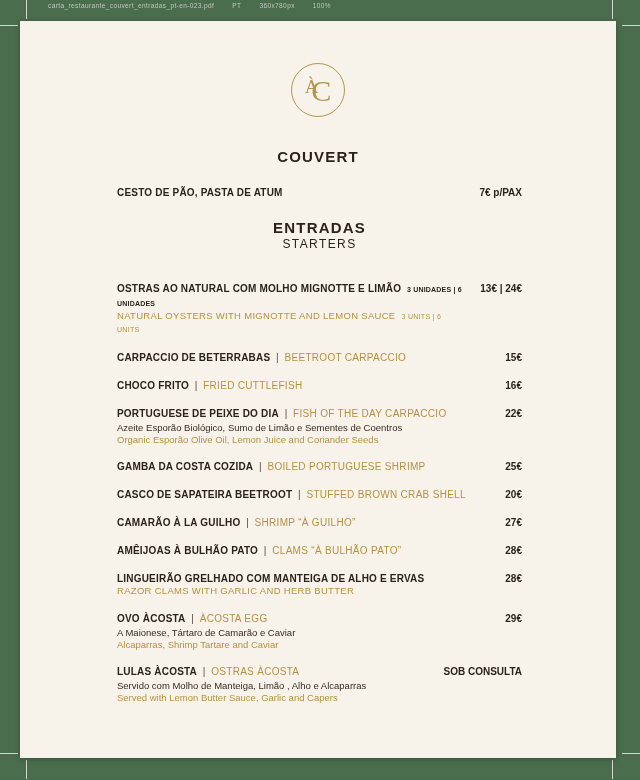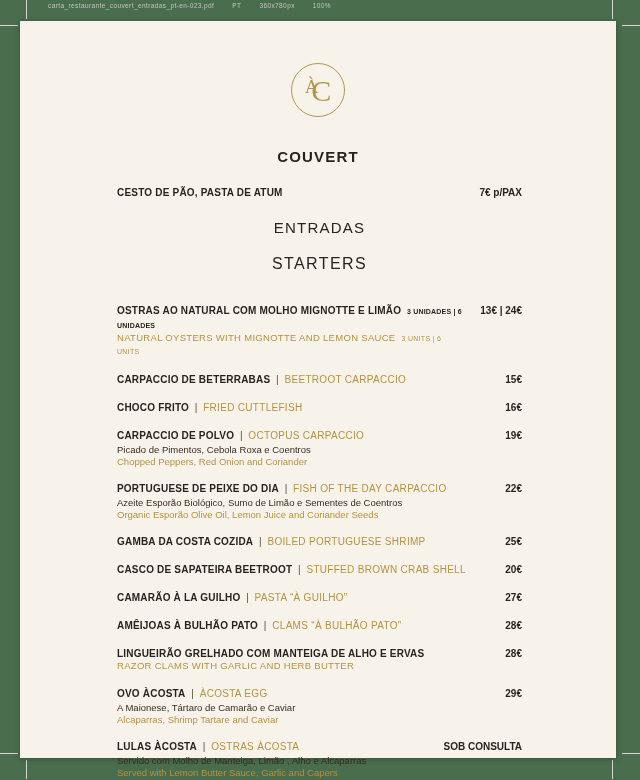--- a/index.html
+++ b/index.html
@@ -54,22 +54,22 @@
   .section-title {
     text-align: center; font-size: 15px; font-weight: bold;
     color: #2a231b; letter-spacing: 1.2px; margin: 31px 0 0;
   }
 
   .content { padding: 0 94px 0 97px; }
 
   .couvert-item { margin-top: 21px; }
 
   .heading { text-align: center; margin: 20px 0 0; }
-  .h-pt { font-size: 15px; font-weight: normal; letter-spacing: 1.2px; color: #2a231b; }
-  .h-en { font-size: 16px; letter-spacing: 1.4px; color: #2a231b; margin-top: 19px; }
+  .h-pt { font-size: 15px; font-weight: bold; letter-spacing: 1.2px; color: #2a231b; }
+  .h-en { font-size: 12px; letter-spacing: 1.4px; color: #2a231b; margin-top: 1px; }
 
   .items { margin-top: 31px; }
 
   .item {
     display: flex; justify-content: flex-end;
     align-items: flex-start; gap: 18px;
     margin-bottom: 15px;
   }
   .item-main { flex: 1; min-width: 0; }
   .title-line { font-size: 10px; line-height: 13px; }
@@ -161,32 +161,20 @@
         <div class="item-main">
           <div class="title-line">
             <span class="t-pt">CHOCO FRITO</span>
             <span class="sep">|</span>
             <span class="t-en">FRIED CUTTLEFISH</span>
           </div>
         </div>
         <div class="price">16€</div>
       </div>
 
-      <div class="item">
-        <div class="item-main">
-          <div class="title-line">
-            <span class="t-pt">CARPACCIO DE POLVO</span>
-            <span class="sep">|</span>
-            <span class="t-en">OCTOPUS CARPACCIO</span>
-          </div>
-          <div class="d-pt">Picado de Pimentos, Cebola Roxa e Coentros</div>
-          <div class="d-en">Chopped Peppers, Red Onion and Coriander</div>
-        </div>
-        <div class="price">19€</div>
-      </div>
 
       <div class="item">
         <div class="item-main">
           <div class="title-line">
             <span class="t-pt">PORTUGUESE DE PEIXE DO DIA</span>
             <span class="sep">|</span>
             <span class="t-en">FISH OF THE DAY CARPACCIO</span>
           </div>
           <div class="d-pt">Azeite Esporão Biológico, Sumo de Limão e Sementes de Coentros</div>
           <div class="d-en">Organic Esporão Olive Oil, Lemon Juice and Coriander Seeds</div>
@@ -214,21 +202,21 @@
           </div>
         </div>
         <div class="price">20€</div>
       </div>
 
       <div class="item">
         <div class="item-main">
           <div class="title-line">
             <span class="t-pt">CAMARÃO À LA GUILHO</span>
             <span class="sep">|</span>
-            <span class="t-en">PASTA “À GUILHO”</span>
+            <span class="t-en">SHRIMP “À GUILHO”</span>
           </div>
         </div>
         <div class="price">27€</div>
       </div>
 
       <div class="item">
         <div class="item-main">
           <div class="title-line">
             <span class="t-pt">AMÊIJOAS À BULHÃO PATO</span>
             <span class="sep">|</span>

